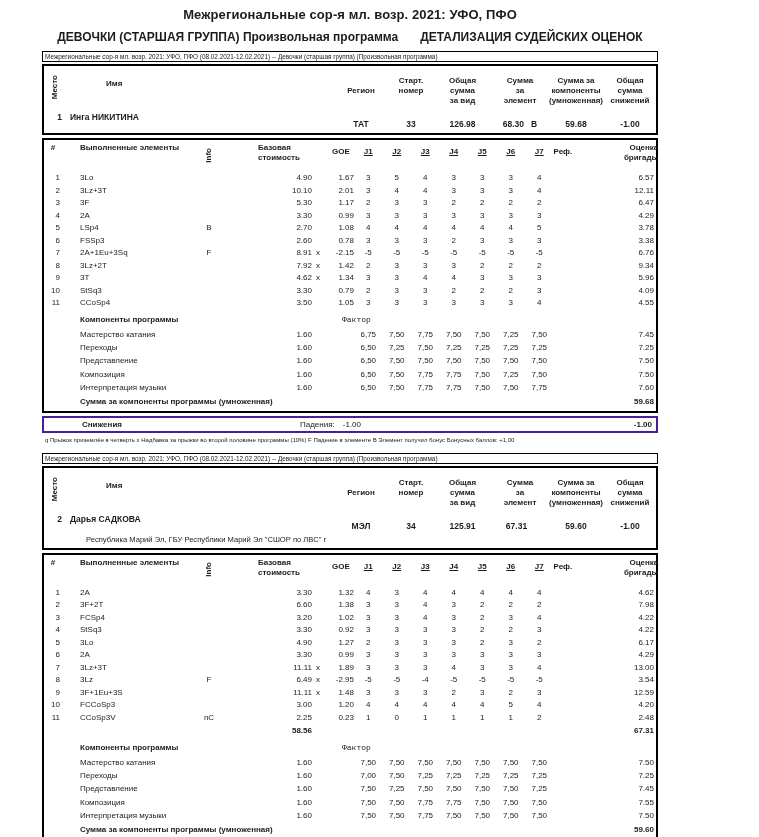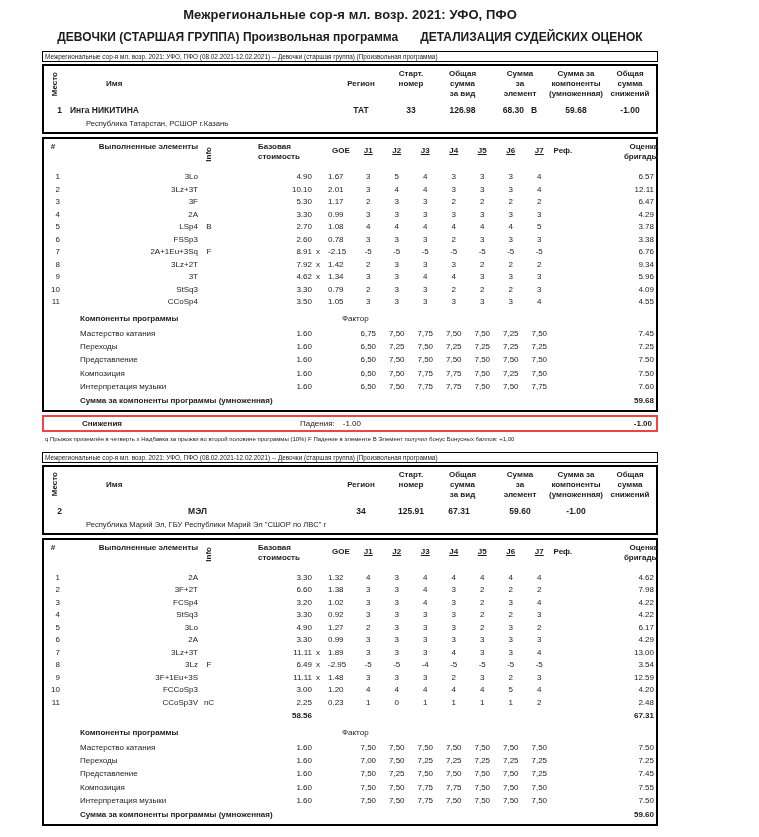--- a/index.html
+++ b/index.html
@@ -22,21 +22,21 @@
     border: 1px solid #000;
     font-size: 6.4px; line-height: 9px;
     padding: 0 2px; color: #222;
     white-space: nowrap; overflow: hidden;
   }
 
   
   .summary-box { border: 2px solid #000; margin-top: 2px; padding: 3px 2px 3px 2px; }
   .sum-grid { display: grid; grid-template-columns: 18px 1fr 60px 40px 63px 52px 60px 48px; }
   .sum-head .cell { font-size: 8px; font-weight: bold; line-height: 10px; }
-  .h-c   { text-align: center; }
+  .h-c   { text-align: center; margin-top: 7px; }
   .h-left{ text-align: left; margin-left: 36px; }
   .pre   { white-space: pre-line; }
   .pad-v { padding-top: 10px; }
   .vert  { writing-mode: vertical-rl; transform: rotate(180deg); }
   .place-vert { display: flex; align-items: center; justify-content: center; }
   .sum-row { margin-top: 6px; }
   .sum-row .cell { font-size: 8.5px; font-weight: bold; line-height: 11px; }
   .place-num   { text-align: right; padding-right: 2px; }
   .skater-name { padding-left: 6px; }
   .flag { margin-left: 7px; }
@@ -47,44 +47,44 @@
   .el-grid {
     display: grid;
     grid-template-columns: 14px 138px 22px 92px 16px 26px repeat(7, 28.5px) 1fr 58px;
     align-items: start;
   }
   .c { font-size: 8px; line-height: 12.5px; }
   .b { font-weight: bold; }
   .el-head { margin-bottom: 5px; }
   .el-head .c { line-height: 10px; }
   .c.num   { text-align: right; }
-  .c.name  { text-align: right; padding-left: 20px; white-space: nowrap; }
+  .c.name  { text-align: left; padding-left: 20px; white-space: nowrap; }
   .c.info  { text-align: center; }
   .c.base  { text-align: right; }
   .c.base-h{ text-align: left; padding-left: 38px; }
   .c.xflag { text-align: left; padding-left: 4px; }
-  .c.goe   { }
+  .c.goe   { text-align: right; }
   .c.goe-h { text-align: center; padding-top: 4px; }
   .c.jc    { text-align: center; }
   .c.jh    { text-align: center; padding-top: 4px; text-decoration: underline; }
   .c.ref-h { text-align: right; padding-right: 28px; padding-top: 4px; }
   .c.score { text-align: right; }
   .info-vert { display: flex; align-items: center; justify-content: center; height: 24px; }
   .totals-row { margin-top: 1px; }
   .comp-head { margin-top: 4px; margin-bottom: 2px; }
   .comp-title  { grid-column: 2 / 4; padding-left: 20px; white-space: nowrap; }
-  .factor-head { grid-column: 6 / 9; padding-left: 14px; }
+  .factor-head { grid-column: 6 / 9; padding-left: 14px; font-family: Liberation Mono, monospace; }
   .comp-row .c { line-height: 13.2px; }
   .comp-label  { grid-column: 2 / 4; padding-left: 20px; white-space: nowrap; }
   .comp-sum-row { margin-top: 2px; }
   .comp-sum-label { grid-column: 2 / 14; padding-left: 20px; white-space: nowrap; }
 
   
   .deductions-box {
-    border: 2px solid #ef4444; margin-top: 3px;
+    border: 2px solid #4c1d95; margin-top: 3px;
     height: 17px; display: flex; align-items: center;
     padding: 0 4px 0 2px; font-size: 8px;
   }
   .ded-label   { margin-left: 36px; width: 218px; font-weight: bold; }
   .falls-value { margin-left: 8px; }
   .ded-total   { margin-left: auto; font-weight: bold; }
 
   .footnote { font-size: 6px; line-height: 8px; color: #222; margin: 3px 0 9px 3px; white-space: nowrap; }
 </style>
 </head>
@@ -124,21 +124,20 @@
       <div class="sum-grid sum-row">
         <div class="cell place-num">1</div>
         <div class="cell skater-name">Инга НИКИТИНА</div>
         <div class="cell h-c">TAT</div>
         <div class="cell h-c">33</div>
         <div class="cell h-c">126.98</div>
         <div class="cell h-c"><span>68.30</span><span class="flag">B</span></div>
         <div class="cell h-c">59.68</div>
         <div class="cell h-c">-1.00</div>
       </div>
-      <div class="club">Республика Татарстан, РСШОР г.Казань</div>
     </div>
 
     <div class="elements-box">
       <div class="el-grid el-head">
         <div class="c b" style="text-align:center;">#</div>
         <div class="c name b pre">Выполненные
 элементы</div>
         <div class="c b info-vert">
               <span class="vert">Info</span>
             </div>
@@ -492,20 +491,21 @@
 элемент</div>
         <div class="cell h-c pre">Сумма за
 компоненты
 (умноженная)</div>
         <div class="cell h-c pre">Общая
 сумма
 снижений</div>
       </div>
       <div class="sum-grid sum-row">
         <div class="cell place-num">2</div>
+        <div class="cell skater-name">Дарья САДКОВА</div>
         <div class="cell h-c">МЭЛ</div>
         <div class="cell h-c">34</div>
         <div class="cell h-c">125.91</div>
         <div class="cell h-c"><span>67.31</span><span class="flag"></span></div>
         <div class="cell h-c">59.60</div>
         <div class="cell h-c">-1.00</div>
       </div>
       <div class="club">Республика Марий Эл, ГБУ Республики Марий Эл "СШОР по ЛВС" г</div>
     </div>
 

